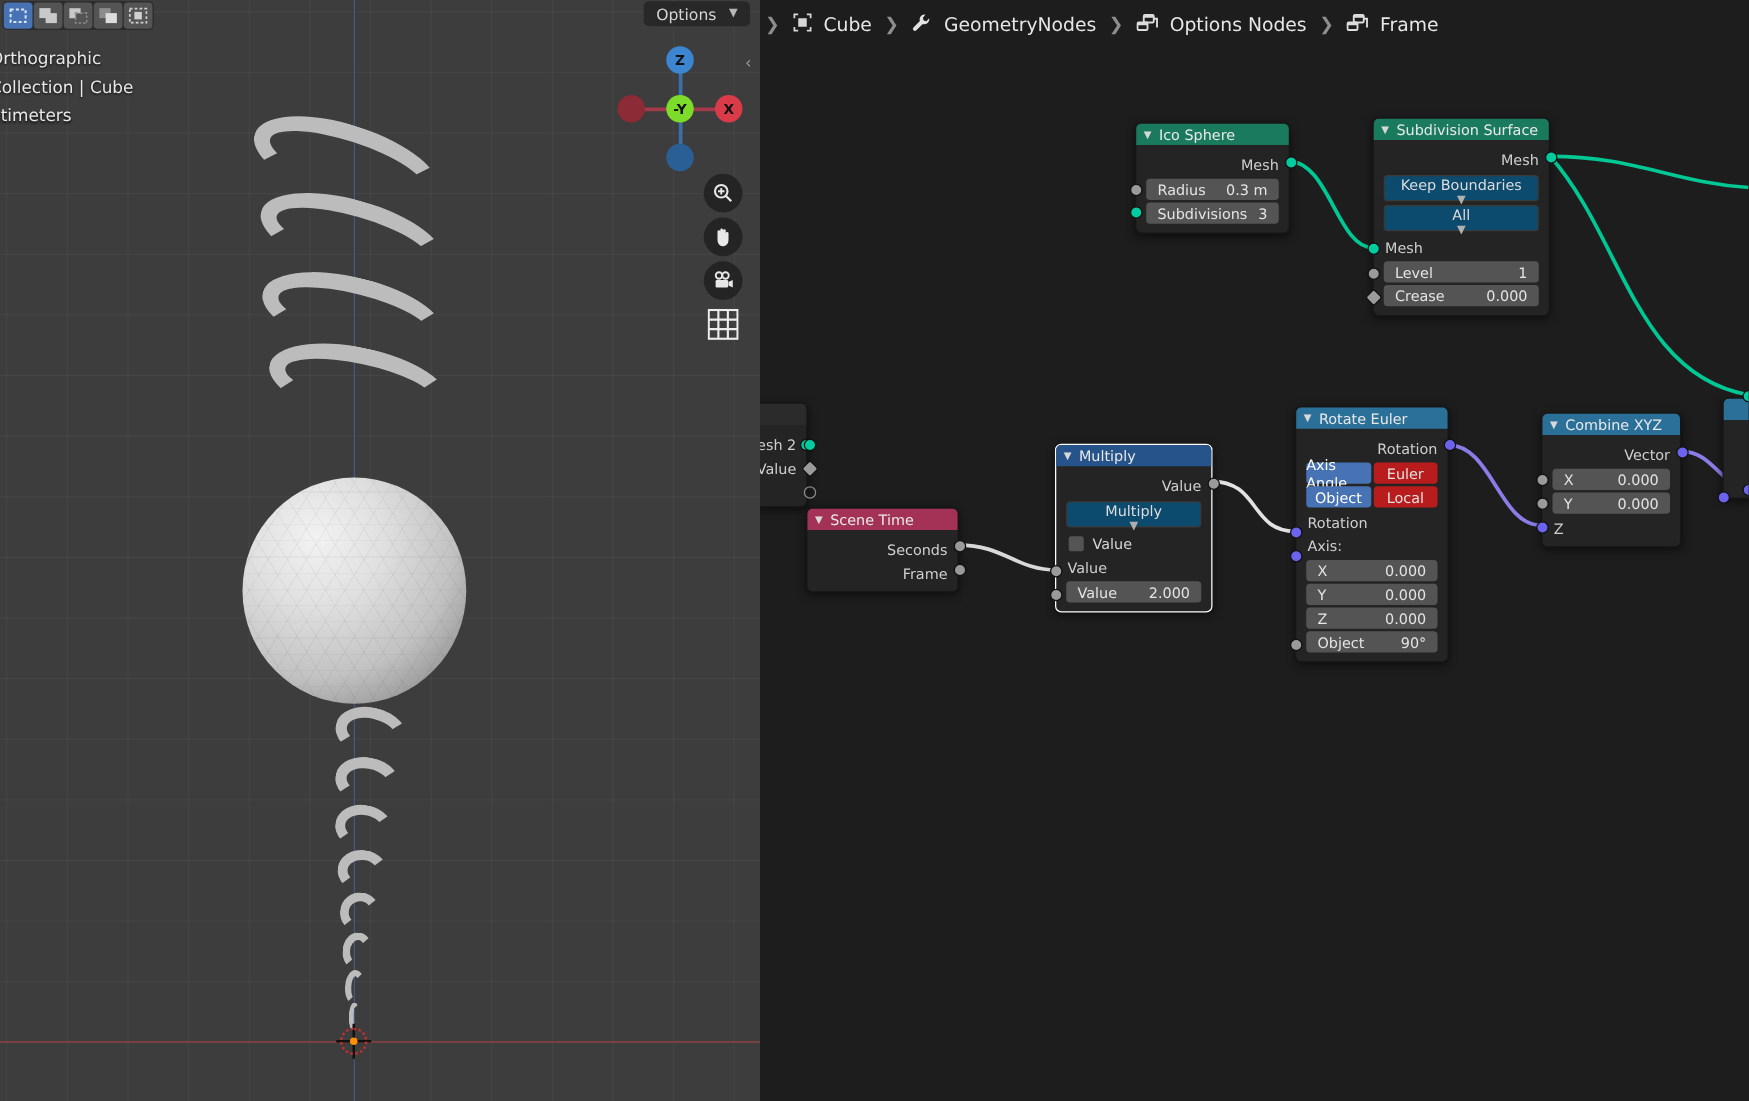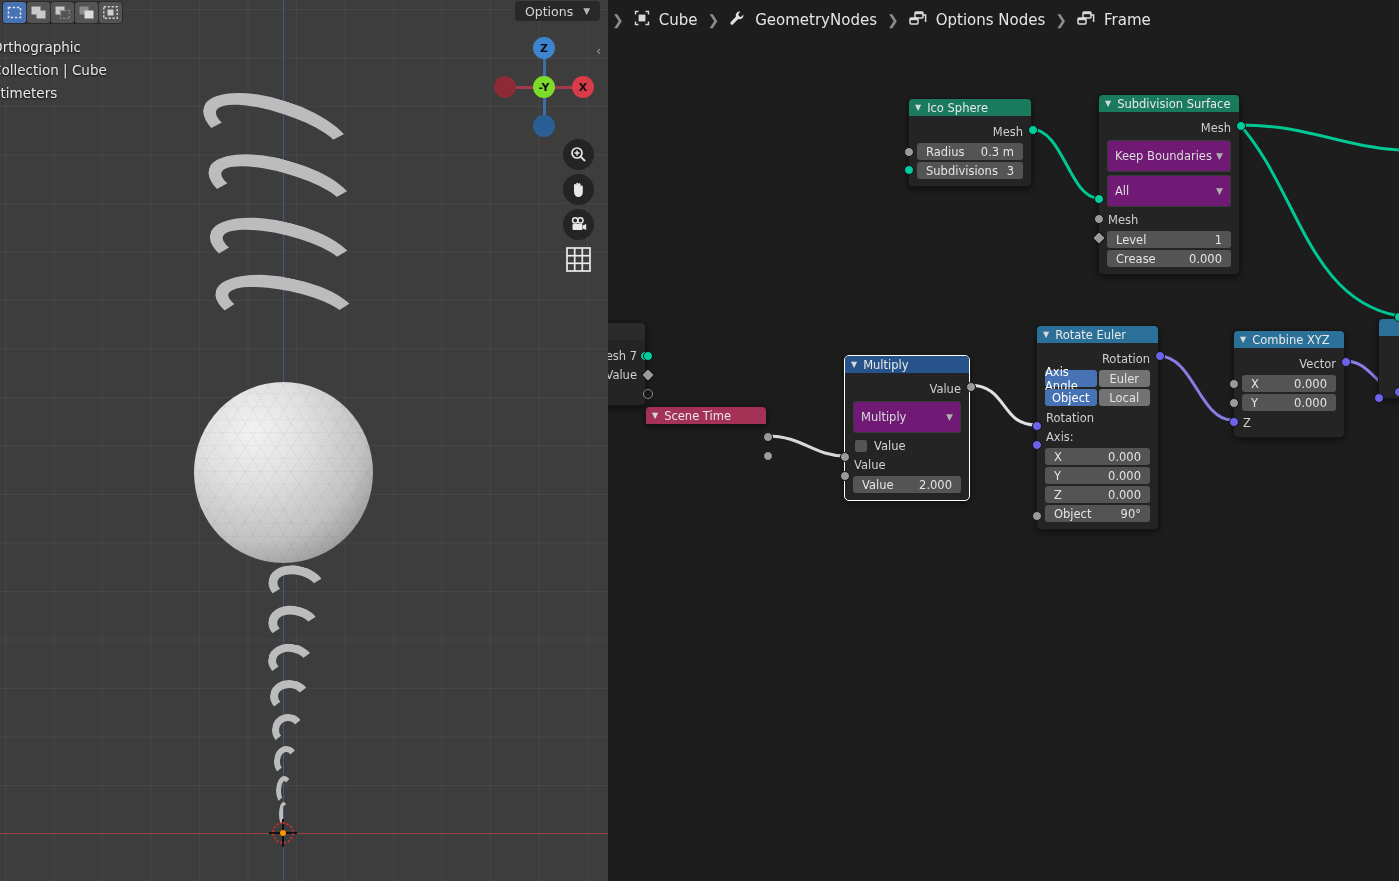--- a/index.html
+++ b/index.html
@@ -166,28 +166,28 @@
   }
   .in-row { height: 19px; display: flex; align-items: center; padding-left: 9px; color: #cfcfcf; }
   .field {
     margin: 2px 8px; height: 17px; background: #545454; border-radius: 3px;
     display: flex; align-items: center; justify-content: space-between;
     padding: 0 9px; color: #e4e4e4; font-size: 11.5px;
   }
   .field .lbl { color: #e4e4e4; }
   .field .val { color: #e4e4e4; }
   .dropdown {
-    margin: 3px 8px; height: 32px; background: #701a75; border: 1px solid #3a3a3a;
+    margin: 3px 8px; height: 21px; background: #0c4a6e; border: 1px solid #3a3a3a;
     border-radius: 3px; display: flex; align-items: center; justify-content: space-between;
-    padding: 0 7px; color: #dcdcdc; font-size: 11.5px;
+    padding: 0 7px; color: #dcdcdc; font-size: 11.5px; flex-direction: column;
   }
   .dropdown .chev { color: #b0b0b0; font-size: 9px; }
   .toggle-pair { margin: 2px 8px; height: 17px; display: flex; gap: 2px; }
   .toggle {
-    flex: 1; border-radius: 3px; background: #737373; color: #e2e2e2;
+    flex: 1; border-radius: 3px; background: #b91c1c; color: #e2e2e2;
     display: flex; align-items: center; justify-content: center; font-size: 11.5px;
   }
   .toggle.on { background: #4772b3; color: #ffffff; }
   .checkrow { height: 19px; display: flex; align-items: center; gap: 7px; padding-left: 10px; }
   .cbox { width: 12px; height: 12px; background: #545454; border-radius: 2px; }
 
   .sock {
     position: absolute; width: 10px; height: 10px; border-radius: 50%;
     border: 1px solid #111;
   }
@@ -399,21 +399,21 @@
 
       <path d="M551 356 C585 356 592 420 624 420" fill="none" stroke="#8a7de8" stroke-width="3"></path>
 
       <path d="M737 361 C762 361 768 388 791 392" fill="none" stroke="#8a7de8" stroke-width="3"></path>
     </svg>
 
     <div class="node" style="left:-10px; top:322px; width:48px; height:84px;">
       <div class="nhead" style="background:#2b2b2b;"></div>
       <div class="nbody" style="padding-top:6px;">
         <div class="out-row">
-          <span>esh 7</span>
+          <span>esh 2</span>
           <span class="sock geo" style="right:-5px; margin-top:0;"></span>
         </div>
         <div class="out-row">
           <span>Value</span>
         </div>
       </div>
       <span class="sock geo" style="left:44px; top:28px;"></span>
       <span class="sock val diamond" style="left:44px; top:47px;"></span>
       <span class="sock hollow" style="left:44px; top:66px;"></span>
     </div>
@@ -474,20 +474,28 @@
       <span class="sock geo" style="left:-5px; top:99px;"></span>
       <span class="sock val" style="left:-5px; top:119px;"></span>
       <span class="sock val diamond" style="left:-5px; top:138px;"></span>
     </div>
 
     <div class="node" style="left:37px; top:406px; width:122px;">
       <div class="nhead" style="background:#a33256;">
         <span class="tri">▼</span>
         <span>Scene Time</span>
       </div>
+      <div class="nbody">
+        <div class="out-row">
+          <span>Seconds</span>
+        </div>
+        <div class="out-row">
+          <span>Frame</span>
+        </div>
+      </div>
       <span class="sock val" style="left:117px; top:25px;"></span>
       <span class="sock val" style="left:117px; top:44px;"></span>
     </div>
 
     <div class="node selected" style="left:236px; top:355px; width:126px;">
       <div class="nhead" style="background:#26548a;">
         <span class="tri">▼</span>
         <span>Multiply</span>
       </div>
       <div class="nbody">

